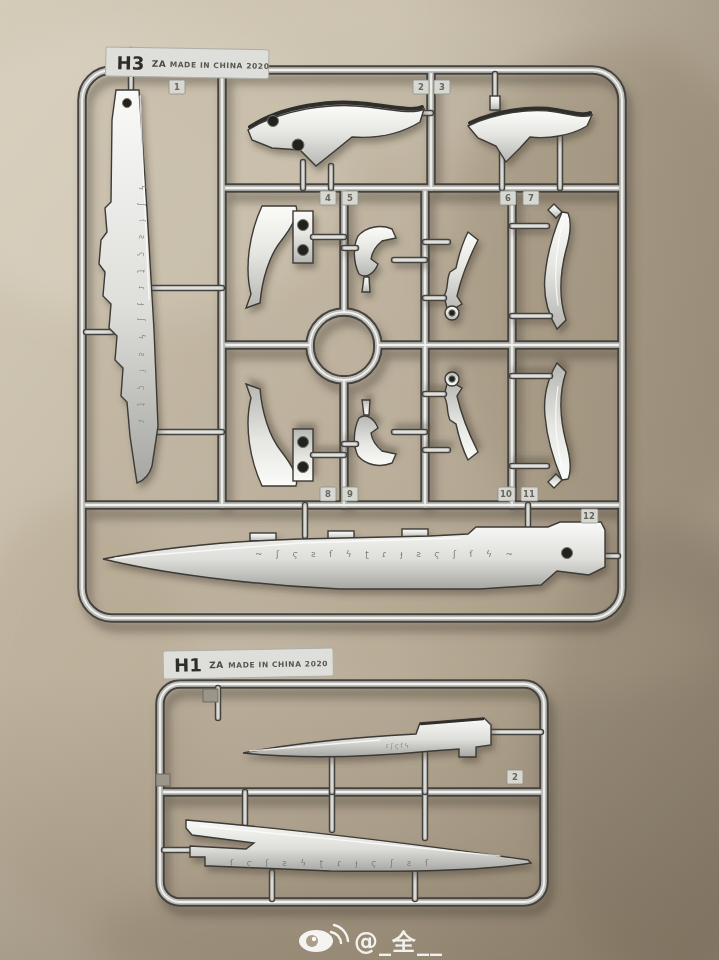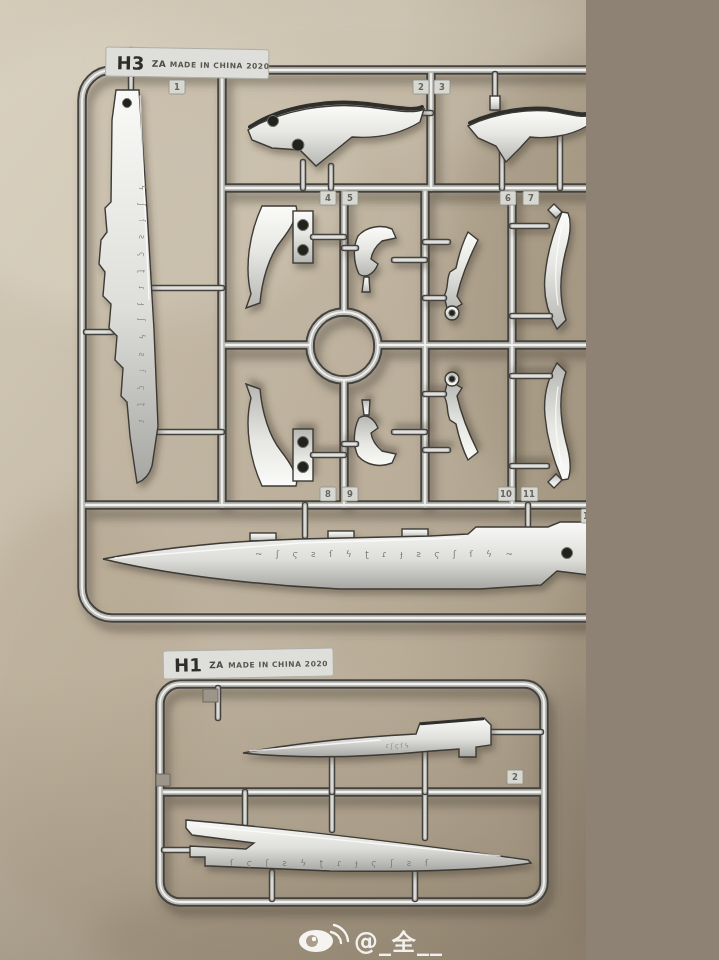--- a/index.html
+++ b/index.html
@@ -1,16 +1,16 @@
 <!DOCTYPE html>
 <html><head>
 <meta charset="utf-8">
 <style>
   html,body{margin:0;padding:0;background:#8d8273;font-family:"DejaVu Sans",sans-serif;}
-  .photo{position:relative;width:586px;height:960px;overflow:hidden;background:#fdba74;}
+  .photo{position:relative;width:719px;height:960px;overflow:hidden;background:#fdba74;}
   svg{display:block;}
   
   .tO{stroke:#45433f;stroke-width:9.5;fill:none;stroke-linecap:round;}
   .tM{stroke:#bdbdb9;stroke-width:5.5;fill:none;stroke-linecap:round;}
   .tH{stroke:#f1f1ee;stroke-width:1.8;fill:none;stroke-linecap:round;}
   .pO{stroke:#45433f;stroke-width:6.5;fill:none;stroke-linecap:round;}
   .pM{stroke:#b5b5b1;stroke-width:3.8;fill:none;stroke-linecap:round;}
   .pH{stroke:#eeeeea;stroke-width:1.3;fill:none;stroke-linecap:round;}
   .part{fill:url(#gPart);stroke:#3c3a36;stroke-width:1.4;}
   .blade{fill:url(#gBlade);stroke:#3c3a36;stroke-width:1.4;}

